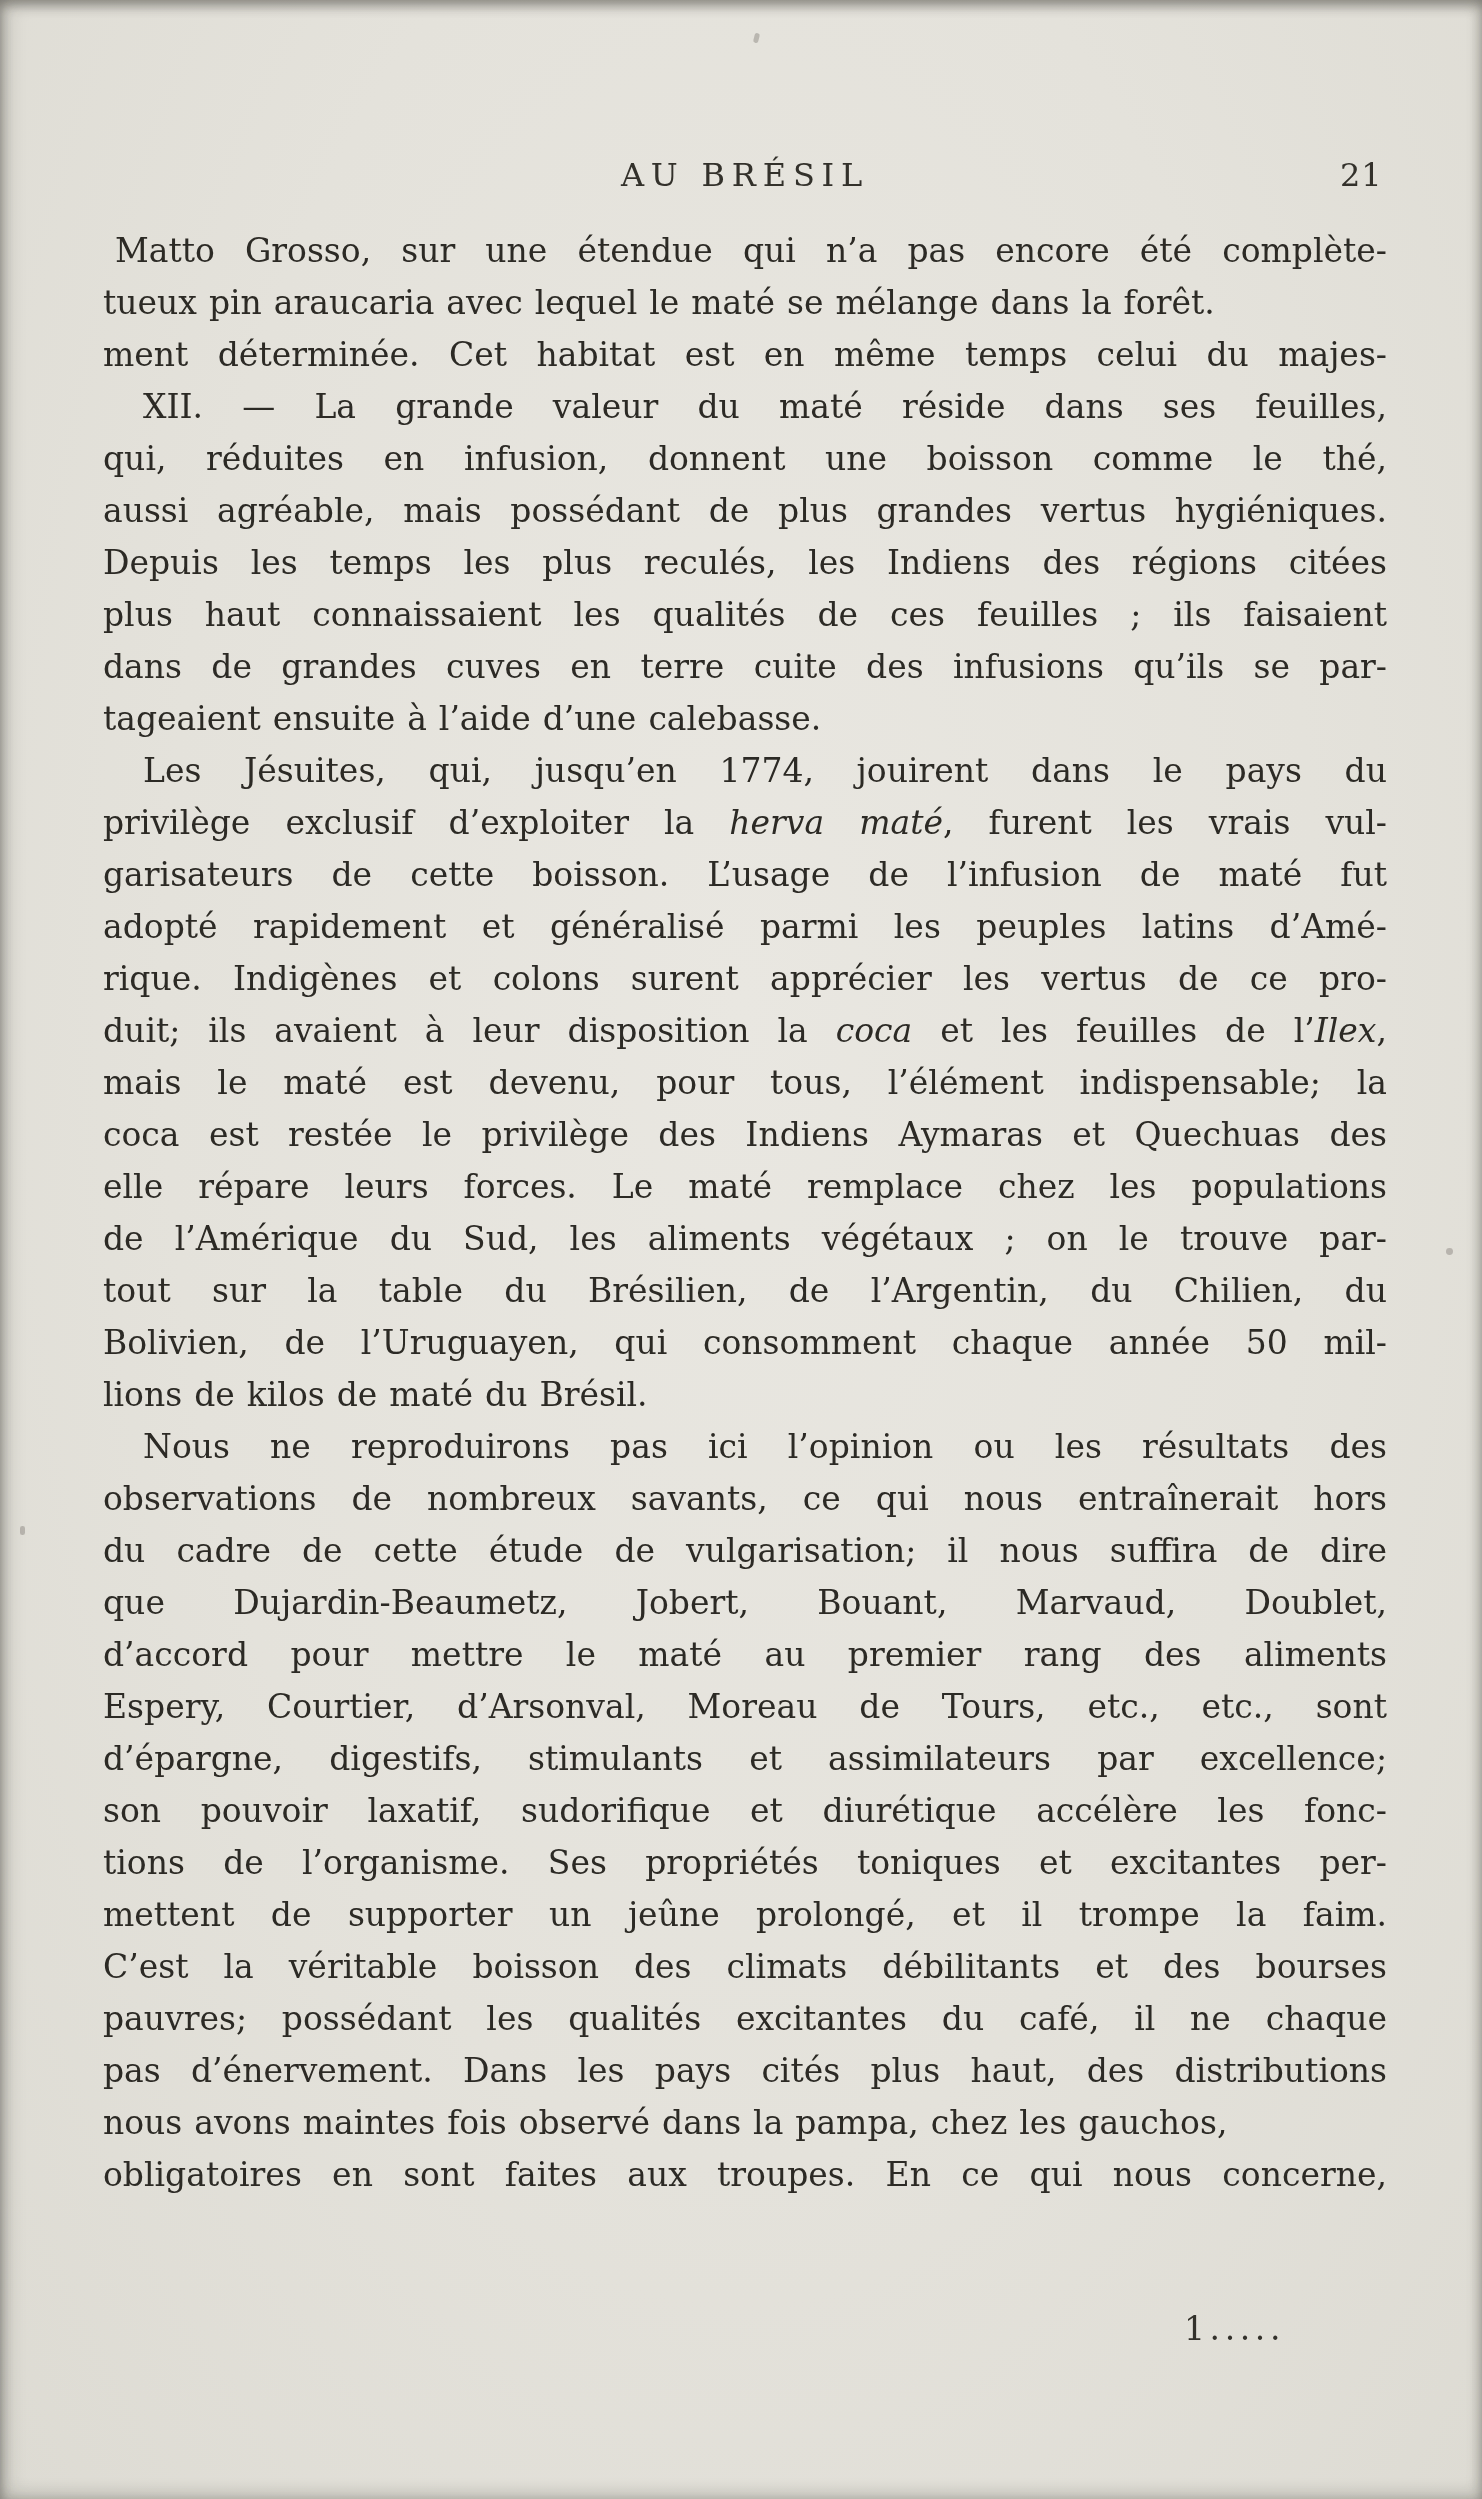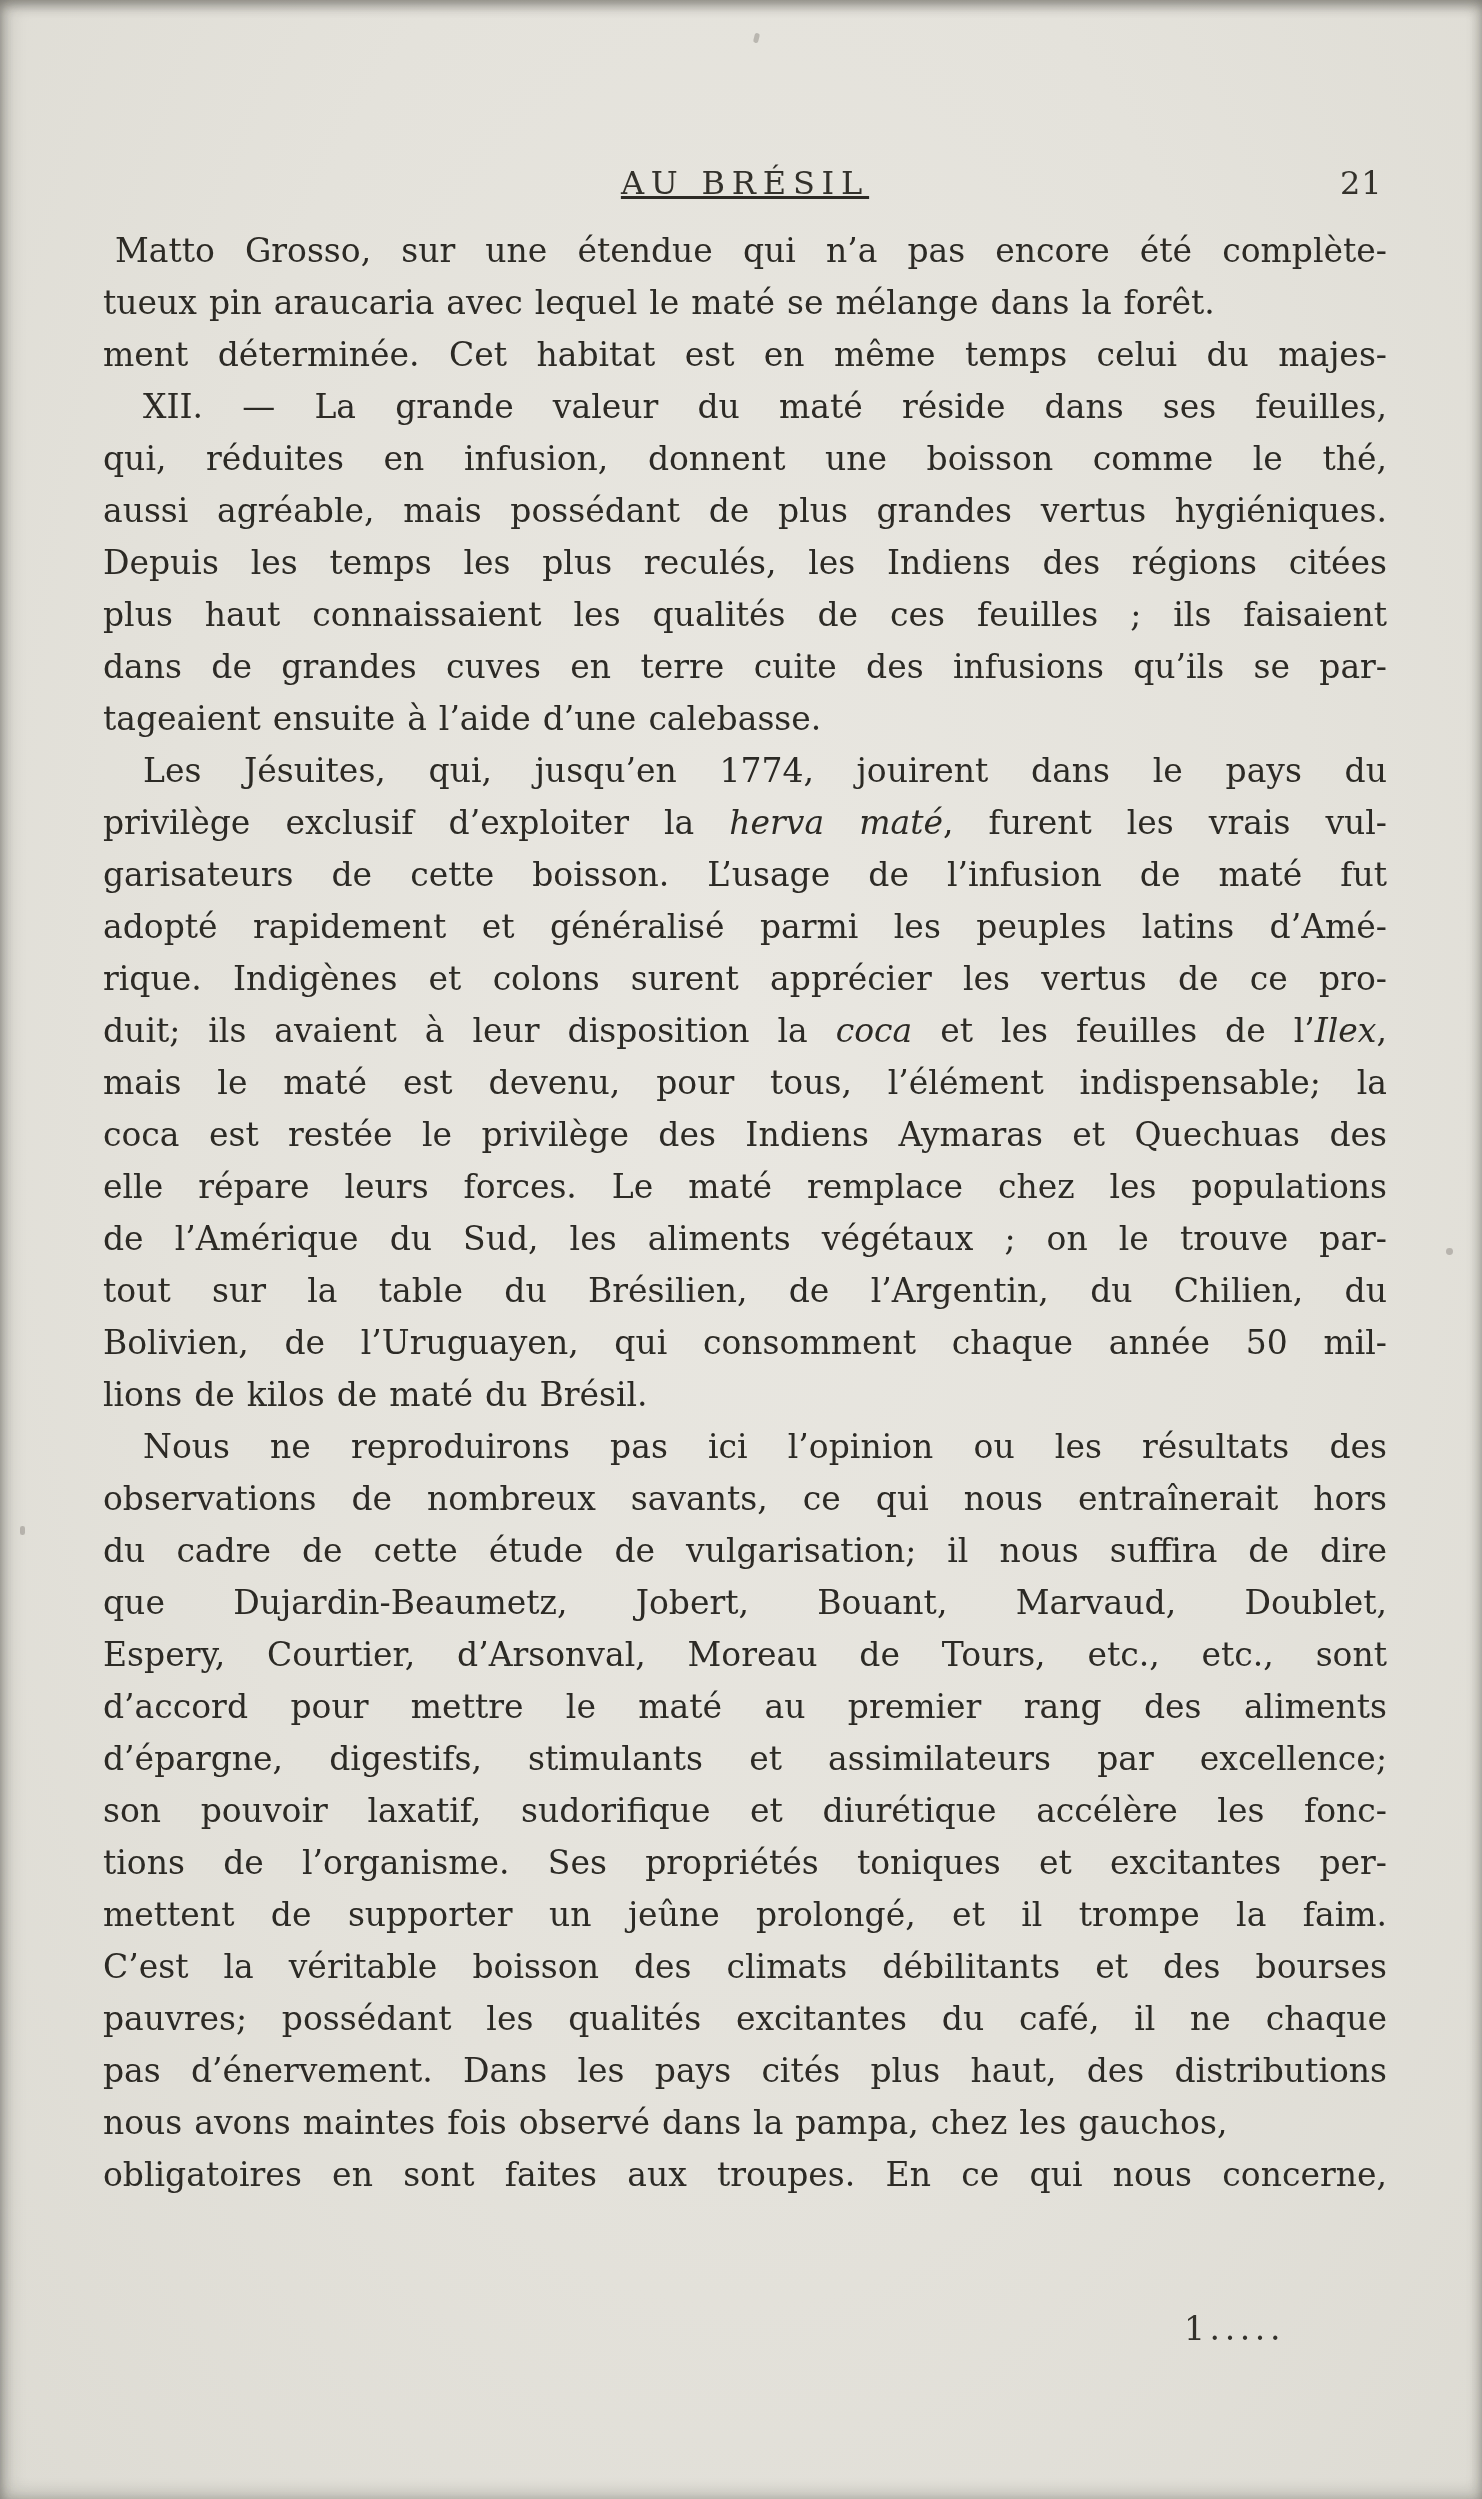--- a/index.html
+++ b/index.html
@@ -16,21 +16,21 @@
   .page::before{
     content:"";
     position:absolute;inset:0;pointer-events:none;
     box-shadow:
       inset 0 5.3px 12px rgba(38,35,30,.38),
       inset 7.6px 0 20px rgba(38,35,30,.14),
       inset -4.6px 0 15px rgba(38,35,30,.08),
       inset 0 -6px 18px rgba(38,35,30,.10);
   }
   .page-header{
-    position:absolute;top:164px;left:103px;width:1284px;height:46px;text-decoration:underline;
+    position:absolute;top:156px;left:103px;width:1284px;height:46px;
   }
   .running-title{
     text-align:center;
     font-size:32px;
     letter-spacing:6.8px;
     color:#33312b;
   }
   .page-number{
     position:absolute;right:4.6px;top:0;
     font-size:32px;letter-spacing:0.8px;color:#33312b;
@@ -102,22 +102,22 @@
         <div class="line"><span>de l’Amérique du Sud, les aliments végétaux ; on le trouve par-</span></div>
         <div class="line"><span>tout sur la table du Brésilien, de l’Argentin, du Chilien, du</span></div>
         <div class="line"><span>Bolivien, de l’Uruguayen, qui consomment chaque année 50 mil-</span></div>
         <div class="line last"><span>lions de kilos de maté du Brésil.</span></div>
       </div>
     <div class="para">
         <div class="line"><span>Nous ne reproduirons pas ici l’opinion ou les résultats des</span></div>
         <div class="line"><span>observations de nombreux savants, ce qui nous entraînerait hors</span></div>
         <div class="line"><span>du cadre de cette étude de vulgarisation; il nous suffira de dire</span></div>
         <div class="line"><span>que Dujardin-Beaumetz, Jobert, Bouant, Marvaud, Doublet,</span></div>
+        <div class="line"><span>d’accord pour mettre le maté au premier rang des aliments</span></div>
         <div class="line"><span>Espery, Courtier, d’Arsonval, Moreau de Tours, etc., etc., sont</span></div>
-        <div class="line"><span>d’accord pour mettre le maté au premier rang des aliments</span></div>
         <div class="line"><span>d’épargne, digestifs, stimulants et assimilateurs par excellence;</span></div>
         <div class="line"><span>son pouvoir laxatif, sudorifique et diurétique accélère les fonc-</span></div>
         <div class="line"><span>tions de l’organisme. Ses propriétés toniques et excitantes per-</span></div>
         <div class="line"><span>mettent de supporter un jeûne prolongé, et il trompe la faim.</span></div>
         <div class="line"><span>C’est la véritable boisson des climats débilitants et des bourses</span></div>
         <div class="line"><span>pauvres; possédant les qualités excitantes du café, il ne chaque</span></div>
         <div class="line"><span>pas d’énervement. Dans les pays cités plus haut, des distributions</span></div>
         <div class="line last"><span>nous avons maintes fois observé dans la pampa, chez les gauchos,</span></div>
         <div class="line"><span>obligatoires en sont faites aux troupes. En ce qui nous concerne,</span></div>
       </div>

